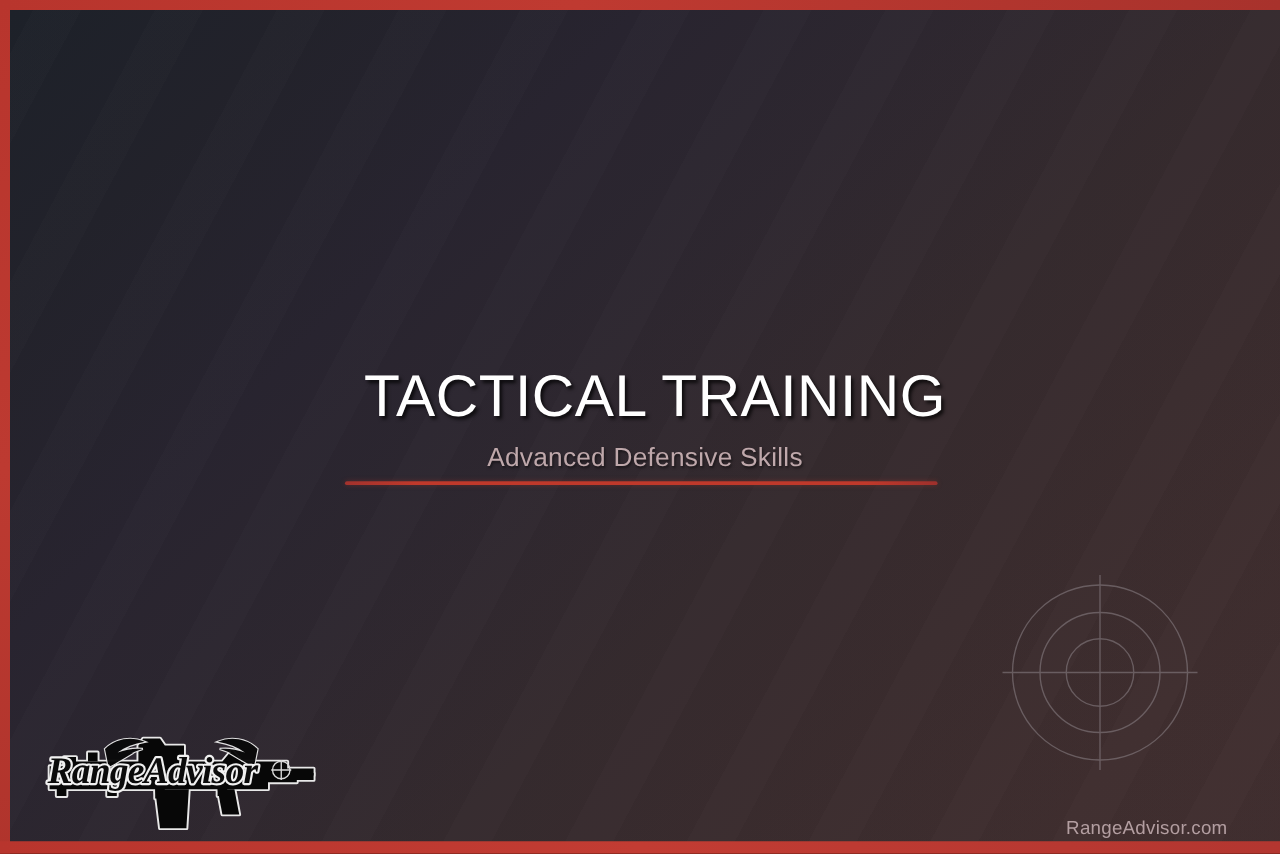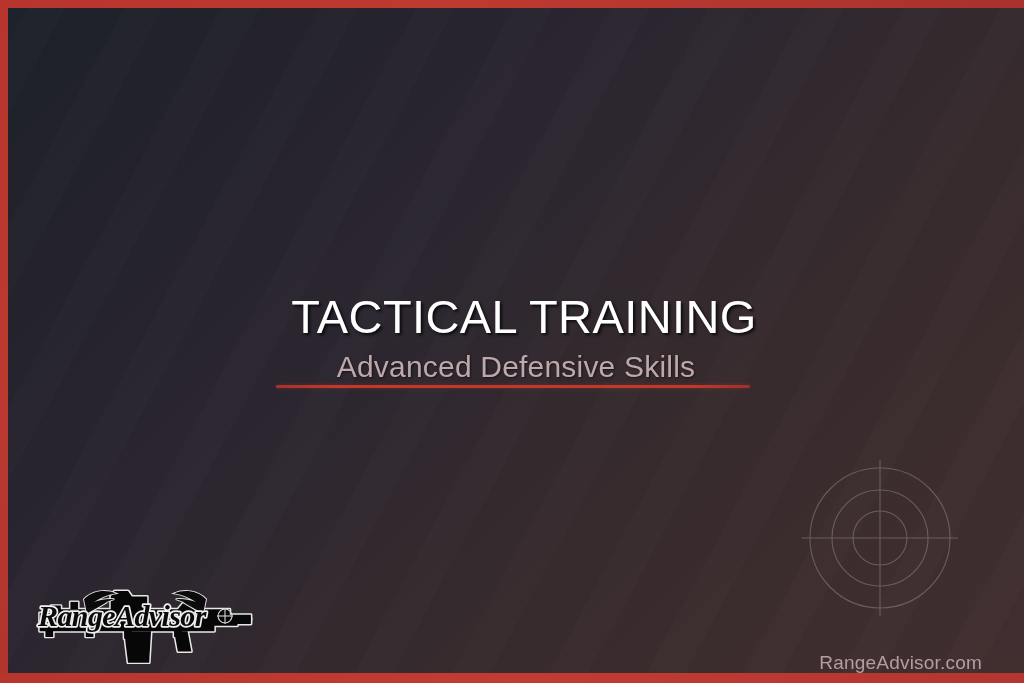--- a/index.html
+++ b/index.html
@@ -82,21 +82,21 @@
     line-height: 56px;
     font-weight: normal;
     letter-spacing: 0.4px;
     color: #ffffff;
     text-shadow: 2px 2px 3px rgba(0,0,0,0.75);
     font-family: "Liberation Sans", sans-serif;
     padding-left: 16px;
   }
   #slide-subtitle {
     margin: 8px 0 0 0;
-    font-size: 30px;
+    font-size: 21px;
     line-height: 28px;
     font-weight: normal;
     letter-spacing: 0.2px;
     color: #bfa8ab;
     text-shadow: 1px 1px 2px rgba(0,0,0,0.5);
     font-family: "Liberation Sans", sans-serif;
     text-align: center;
   }
   #accent-rule {
     position: absolute;
@@ -129,21 +129,21 @@
     width: 250px;
     height: 100px;
     z-index: 3;
   }
 
   
   #footer-text {
     position: absolute;
     right: 42px;
     top: 646px;
-    font-size: 19px;
+    font-size: 15px;
     line-height: 18px;
     color: #b39ea1;
     letter-spacing: 0.2px;
     z-index: 4;
     font-family: "Liberation Sans", sans-serif;
   }
 </style>
 </head>
 <body>
 

